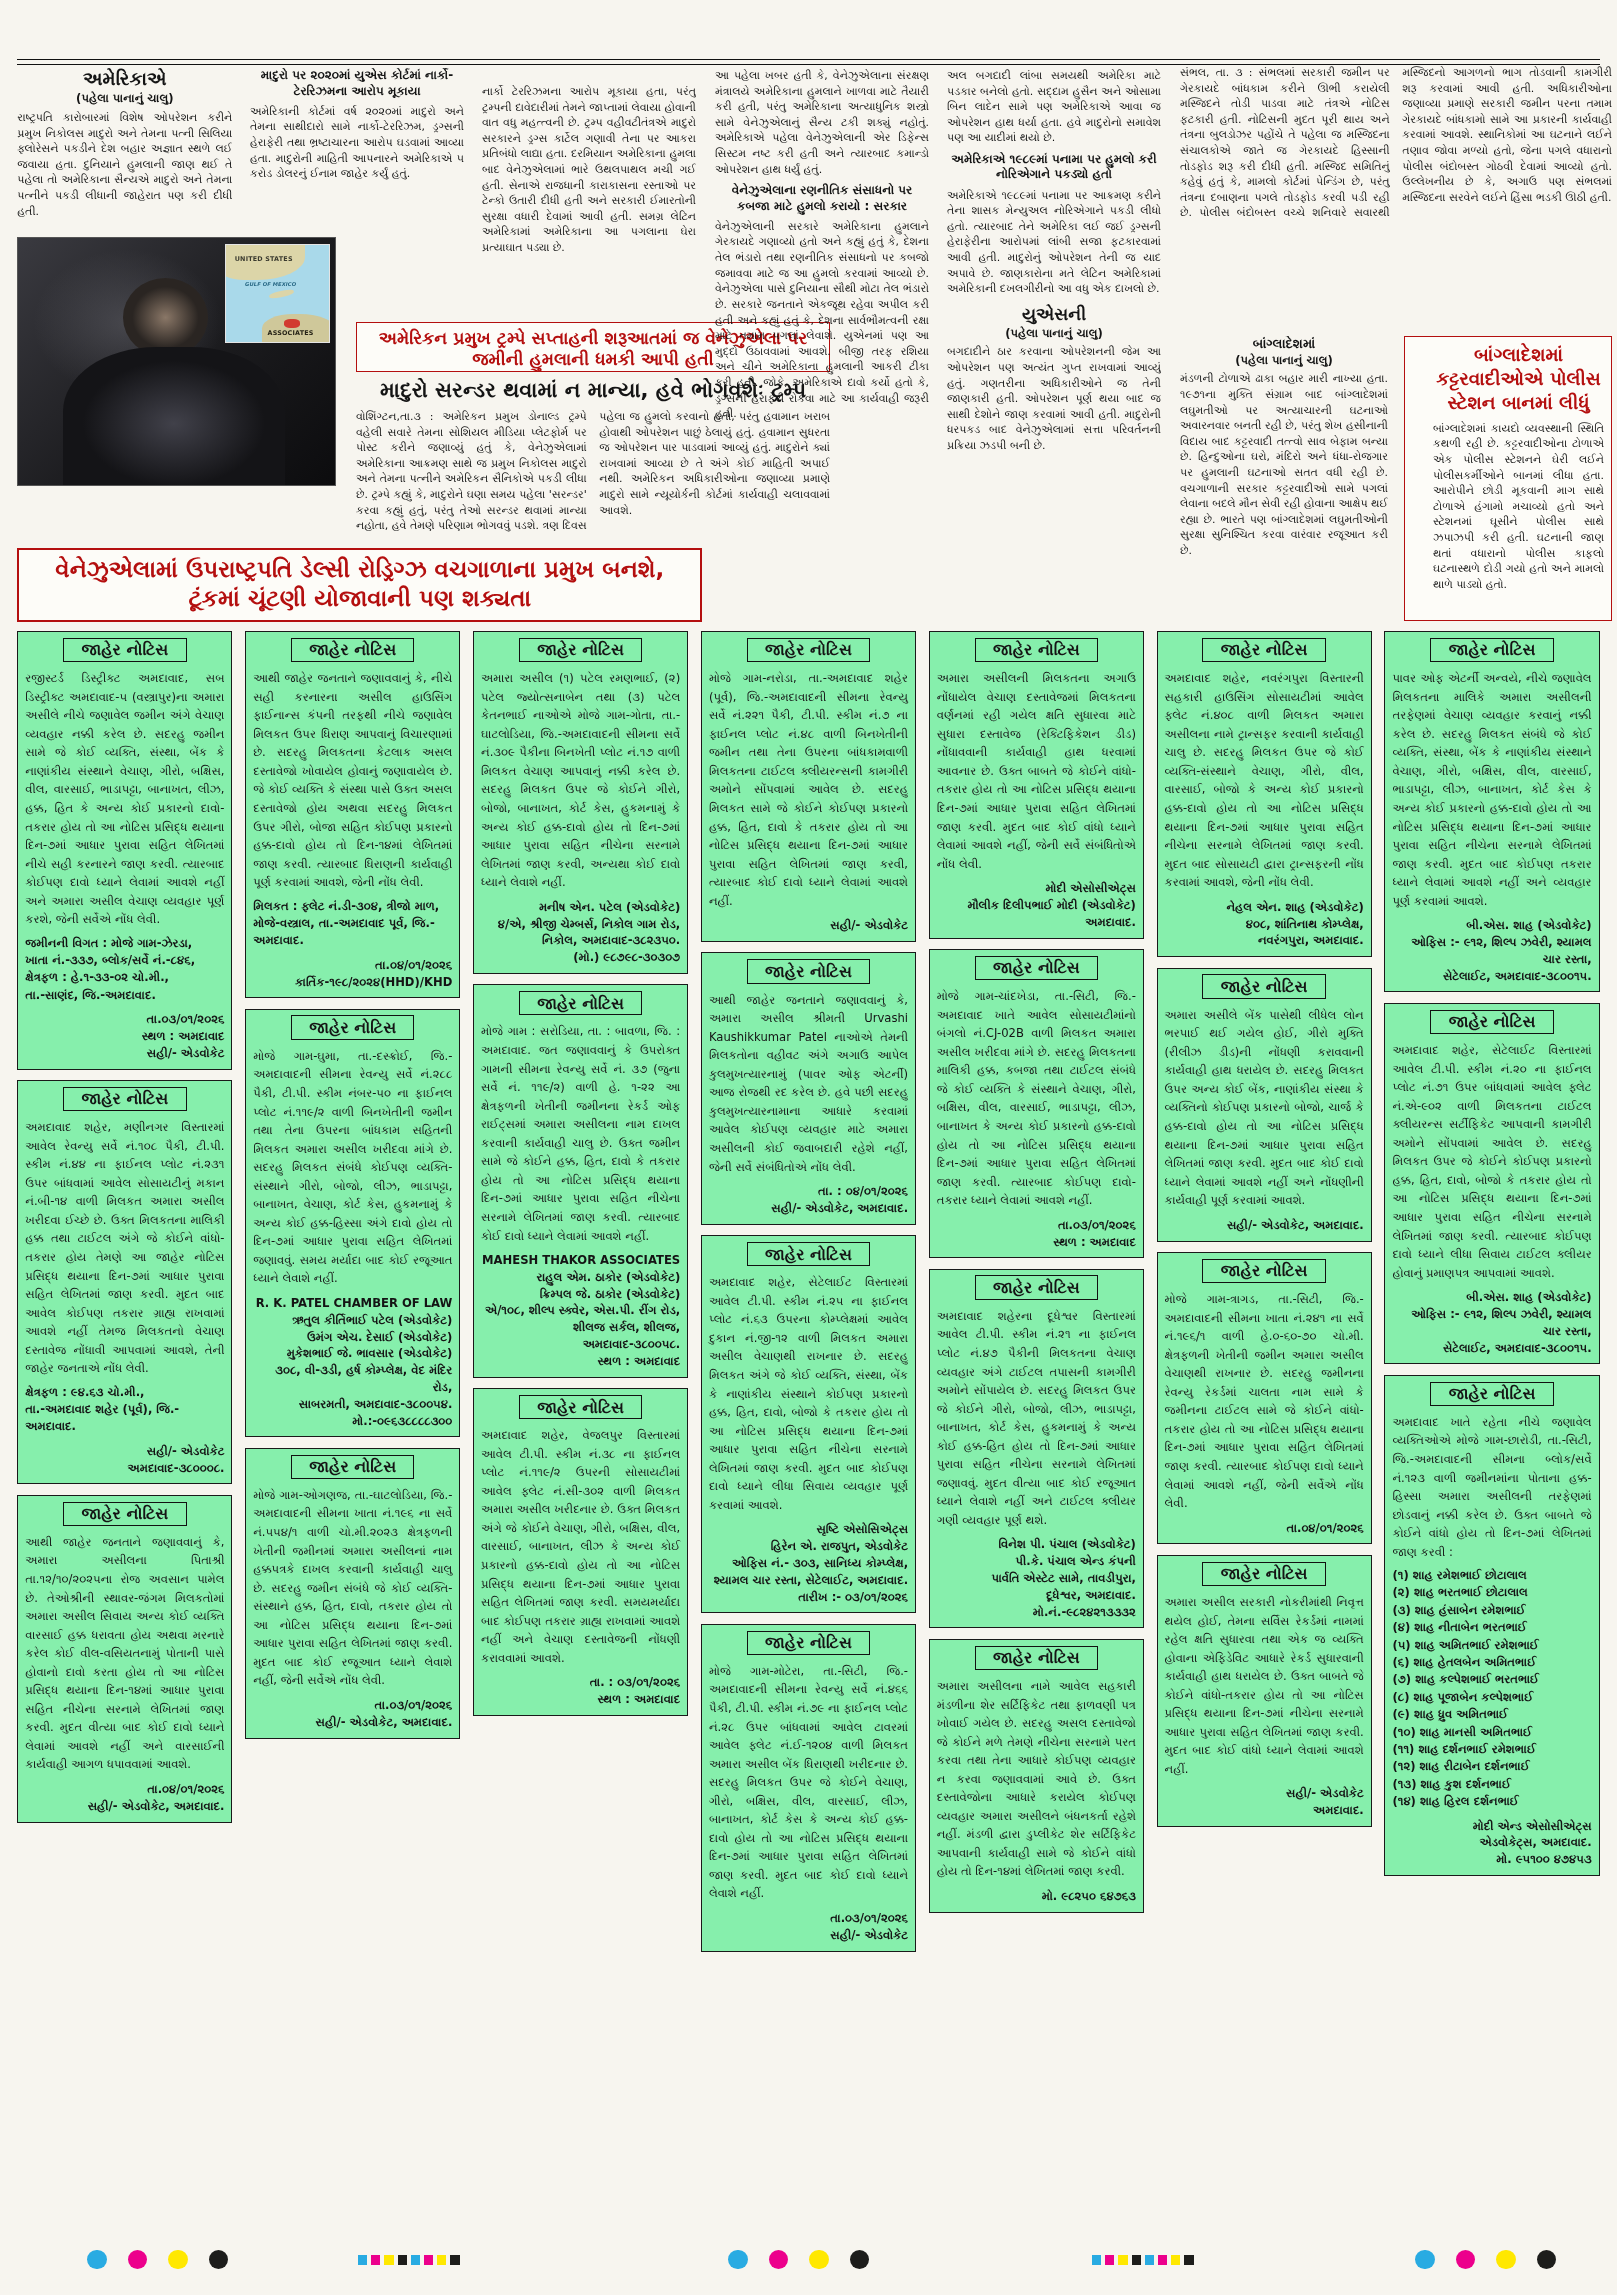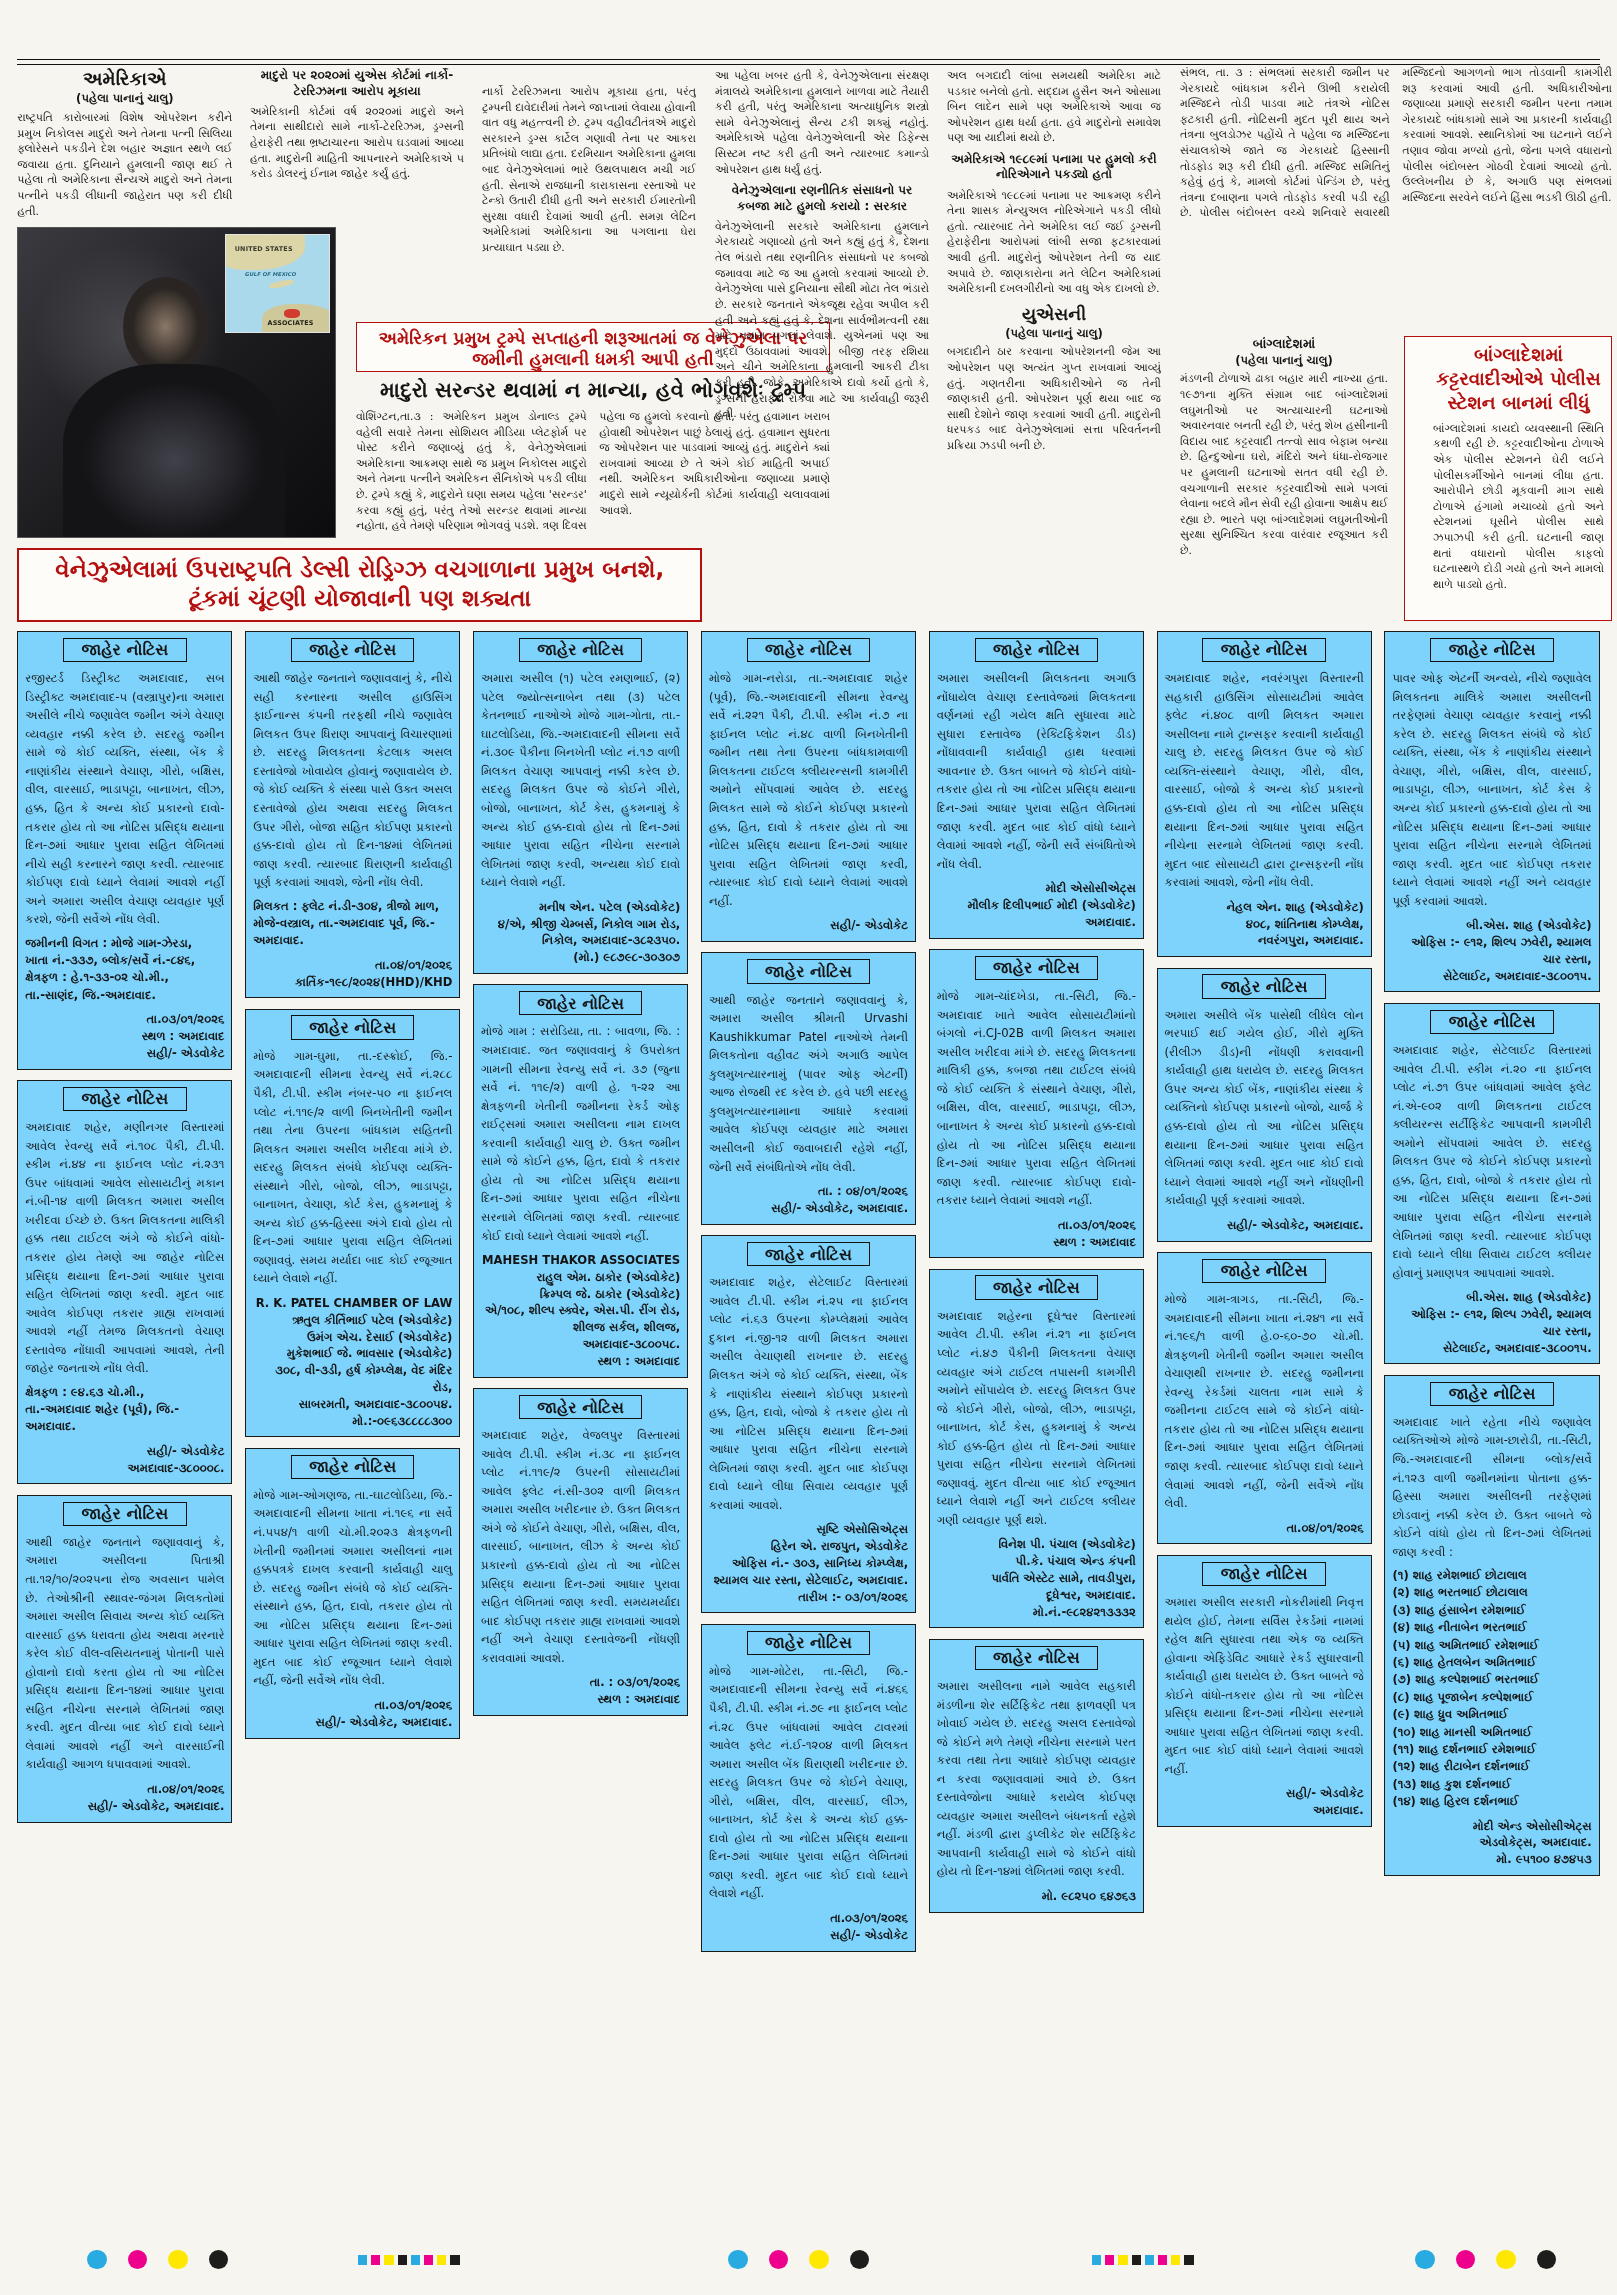--- a/index.html
+++ b/index.html
@@ -44,21 +44,21 @@
   .land-us{position:absolute;left:-8px;top:-7px;width:87px;height:42px;background:#dcd5a8;border-radius:0 0 55% 30%;}
   .land-cuba{position:absolute;left:43px;top:46px;width:25.4px;height:5.8px;background:#dcd5a8;border-radius:40%;transform:rotate(-12deg);}
   .land-vz{position:absolute;left:36px;bottom:-5.8px;width:75px;height:34px;background:#cfc89a;border-radius:42% 50% 0 0;}
   .vz-red{position:absolute;left:58px;bottom:14px;width:16px;height:8.7px;background:#d23b2f;border-radius:40%;}
   .map-lbl{position:absolute;font-size:6.4px;font-weight:bold;letter-spacing:0.2px;color:#3b3b2f;}
   .lbl-us{left:9.2px;top:10.4px;}
   .lbl-sea{left:19.6px;top:36px;font-size:5.2px;font-style:italic;color:#2b6a86;letter-spacing:0.1px;}
   .lbl-vz{left:42px;bottom:4.6px;color:#272417;}
   
   .notices{position:absolute;left:17.3px;right:17.3px;top:631px;height:1603px;column-count:7;column-gap:12.7px;overflow:hidden;}
-  .notice{break-inside:avoid;border:1.2px solid #1a1a1a;padding:5.8px 7px 7px;margin:0 0 10.4px;background:#7dd3fc;}
+  .notice{break-inside:avoid;border:1.2px solid #1a1a1a;padding:5.8px 7px 7px;margin:0 0 10.4px;background:#86efac;}
   .notice-title{display:block;width:max-content;max-width:90%;margin:0 auto 7px;border:1.2px solid #111;
                 padding:1.7px 17.3px;font-weight:900;font-size:16px;}
   .notice-body{font-size:11.6px;line-height:1.6;text-align:justify;}
   .notice-details{font-size:11.6px;line-height:1.5;font-weight:bold;margin-top:5.8px;}
   .notice-sign{margin-top:7px;font-size:11.6px;line-height:1.45;font-weight:bold;text-align:right;}
   
   .regmarks{position:absolute;left:0;right:0;top:2245px;height:42px;}
   .dotgroup{position:absolute;top:4.6px;display:flex;gap:21px;}
   .dot{width:19.6px;height:19.6px;border-radius:50%;display:inline-block;}
   .sqstrip{position:absolute;top:10.4px;display:flex;gap:4px;}
@@ -79,21 +79,21 @@
       <div class="headline-sm">અમેરિકાએ</div>
       <div class="cont-sub">(પહેલા પાનાનું ચાલુ)</div>
       <div class="body">રાષ્ટ્રપતિ કારોબારમાં વિશેષ ઓપરેશન કરીને પ્રમુખ નિકોલસ માદુરો અને તેમના પત્ની સિલિયા ફ્લોરેસને પકડીને દેશ બહાર અજ્ઞાત સ્થળે લઈ જવાયા હતા. દુનિયાને હુમલાની જાણ થઈ તે પહેલા તો અમેરિકાના સૈન્યએ માદુરો અને તેમના પત્નીને પકડી લીધાની જાહેરાત પણ કરી દીધી હતી.</div>
     </div>
 
     <div class="abs" style="left:250px;top:68px;width:214px;height:161px;">
       <div class="crosshead" style="margin-top:0;">માદુરો પર ૨૦૨૦માં યુએસ કોર્ટમાં નાર્કો-ટેરરિઝમના આરોપ મૂકાયા</div>
       <div class="body">અમેરિકાની કોર્ટમાં વર્ષ ૨૦૨૦માં માદુરો અને તેમના સાથીદારો સામે નાર્કો-ટેરરિઝમ, ડ્રગ્સની હેરાફેરી તથા ભ્રષ્ટાચારના આરોપ ઘડવામાં આવ્યા હતા. માદુરોની માહિતી આપનારને અમેરિકાએ ૫ કરોડ ડોલરનું ઈનામ જાહેર કર્યું હતું.</div>
     </div>
 
-    <div class="abs photo" style="left:17.3px;top:227px;width:319px;height:311px;">
+    <div class="abs photo" style="left:17.3px;top:237px;width:319px;height:249px;">
       <div class="ph-glow"></div>
       <div class="fig-head"></div>
       <div class="fig-body"></div>
       <div class="map">
         <div class="land-us"></div>
         <div class="land-cuba"></div>
         <div class="land-vz"></div>
         <div class="vz-red"></div>
         <div class="map-lbl lbl-us">UNITED STATES</div>
         <div class="map-lbl lbl-sea">GULF OF MEXICO</div>

